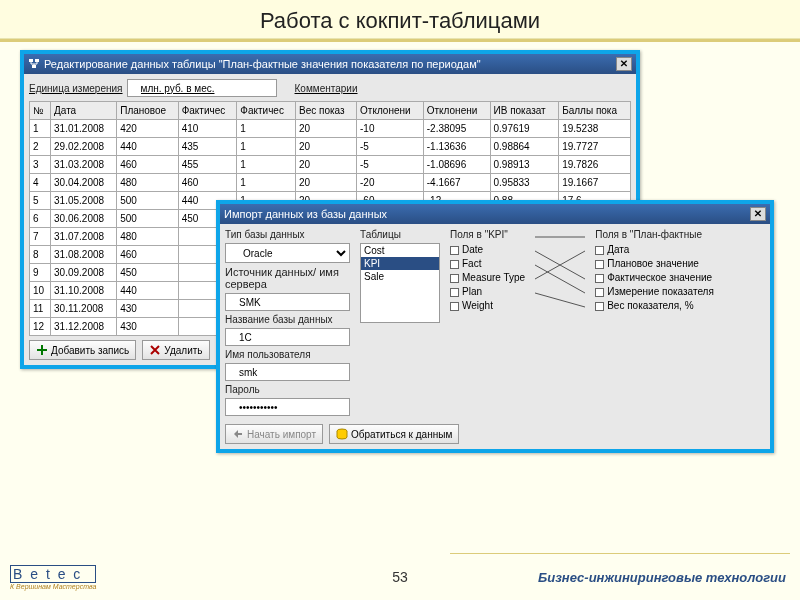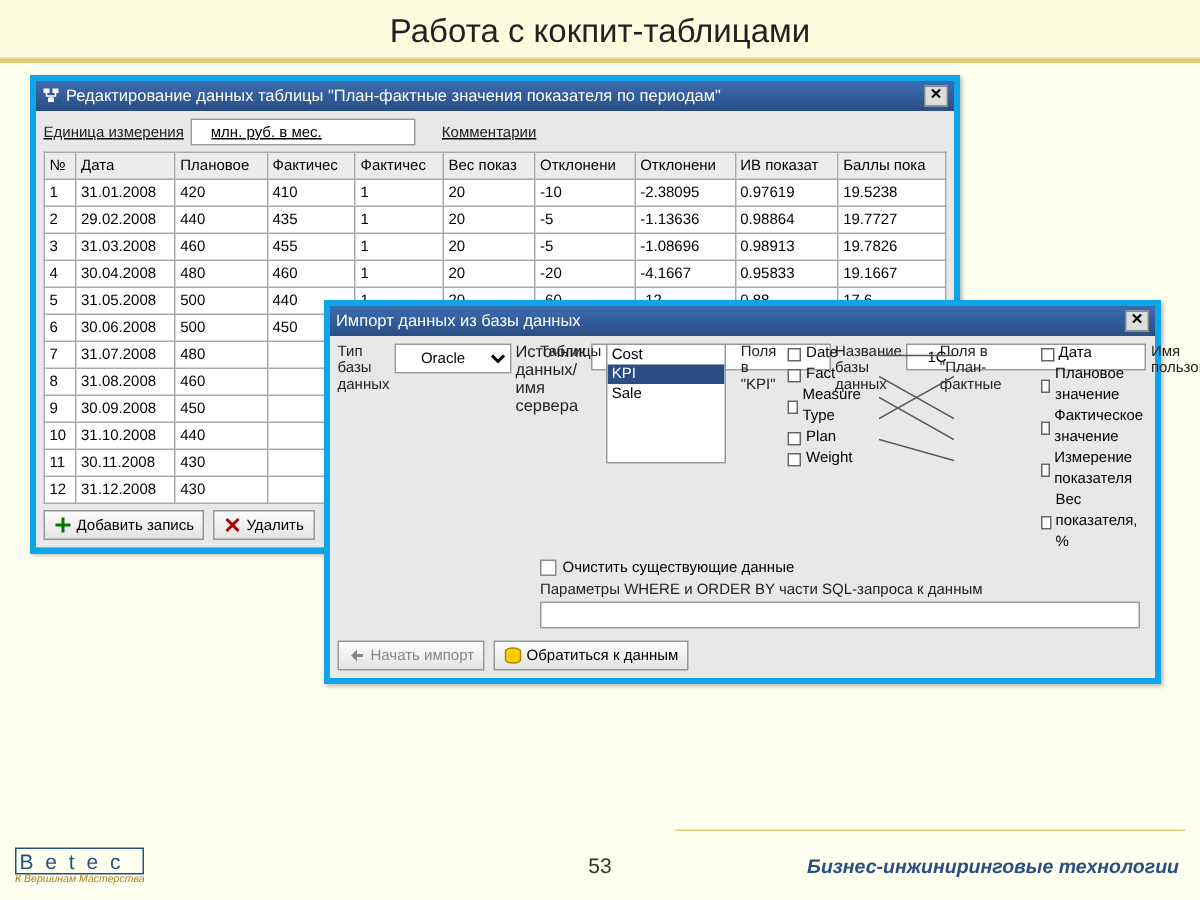--- a/index.html
+++ b/index.html
@@ -23,21 +23,21 @@
   
   table.data { border-collapse: collapse; width: 100%; background: #fff; font-size: 10px; }
   table.data th, table.data td { border: 1px solid #aaa; padding: 2px 3px; text-align: left; height: 18px; overflow: hidden; white-space: nowrap; }
   table.data th { background: #ececec; font-weight: normal; }
   .btnbar { display:flex; gap:6px; margin-top:4px; }
   .toolbtn { background: linear-gradient(#fdfdfd,#e3e3e3); border:1px solid #999; padding:3px 6px; font-size:10px; cursor:pointer; display:flex; align-items:center; gap:3px; }
   .toolbtn .ic { width:12px; height:12px; display:inline-block; }
 
   
   .import-cols { display:flex; gap:10px; }
-  .col { display:flex; flex-direction:row; gap:3px; }
+  .col { display:flex; flex-direction:column; gap:3px; }
   .listbox { background:#fff; border:1px solid #999; font-size:10px; width: 80px; height: 80px; overflow:hidden; }
   .listbox div { padding:1px 3px; }
   .listbox .sel { background:#2a4e84; color:#fff; }
   .fieldcol { font-size:10px; }
   .fieldcol div { display:flex; align-items:center; gap:3px; line-height:14px; }
   .sq { width:9px; height:9px; border:1px solid #666; background:#fff; display:inline-block; }
   .connectors { position: relative; width: 50px; }
   .connectors svg { position:absolute; top:0; left:0; }
 
   
@@ -350,28 +350,20 @@
                 <span>Измерение показателя</span>
               </div>
               <div>
                 <span class="sq"></span>
                 <span>Вес показателя, %</span>
               </div>
             </div>
       </div>
     </div>
 
-    <div style="margin-left:135px;">
-      <div class="checkbox-row">
-        <span class="checkbox-box"></span>
-        <span>Очистить существующие данные</span>
-      </div>
-      <div class="lbl">Параметры WHERE и ORDER BY части SQL-запроса к данным</div>
-      <input class="txt-in" style="width: 400px; margin-top: 2px;">
-    </div>
 
     <div class="btnbar" style="margin-top:8px;">
       <div class="toolbtn disabled">
         <span class="ic"><svg viewBox="0 0 12 12">
                 <path d="M2 6l4-4v3h4v2H6v3z" fill="#888"></path>
               </svg></span>
         <span>Начать импорт</span>
       </div>
       <div class="toolbtn">
         <span class="ic"><svg viewBox="0 0 12 12">

